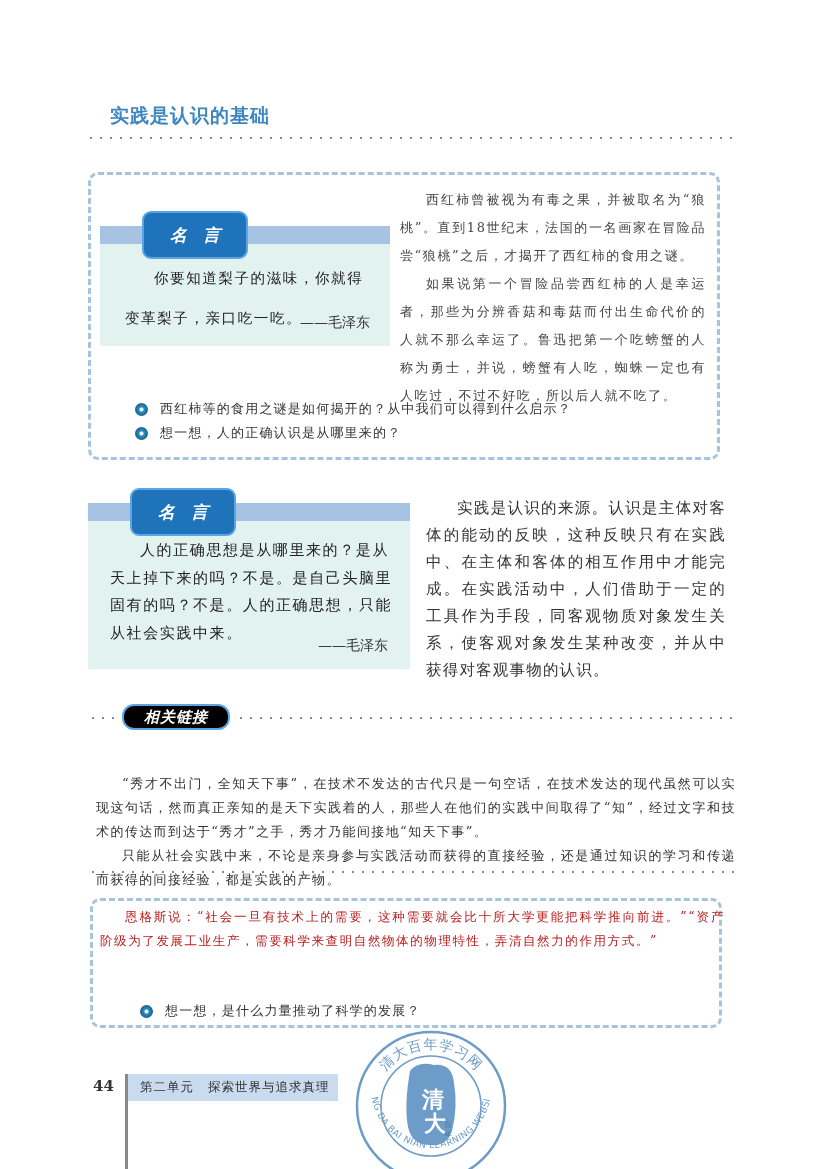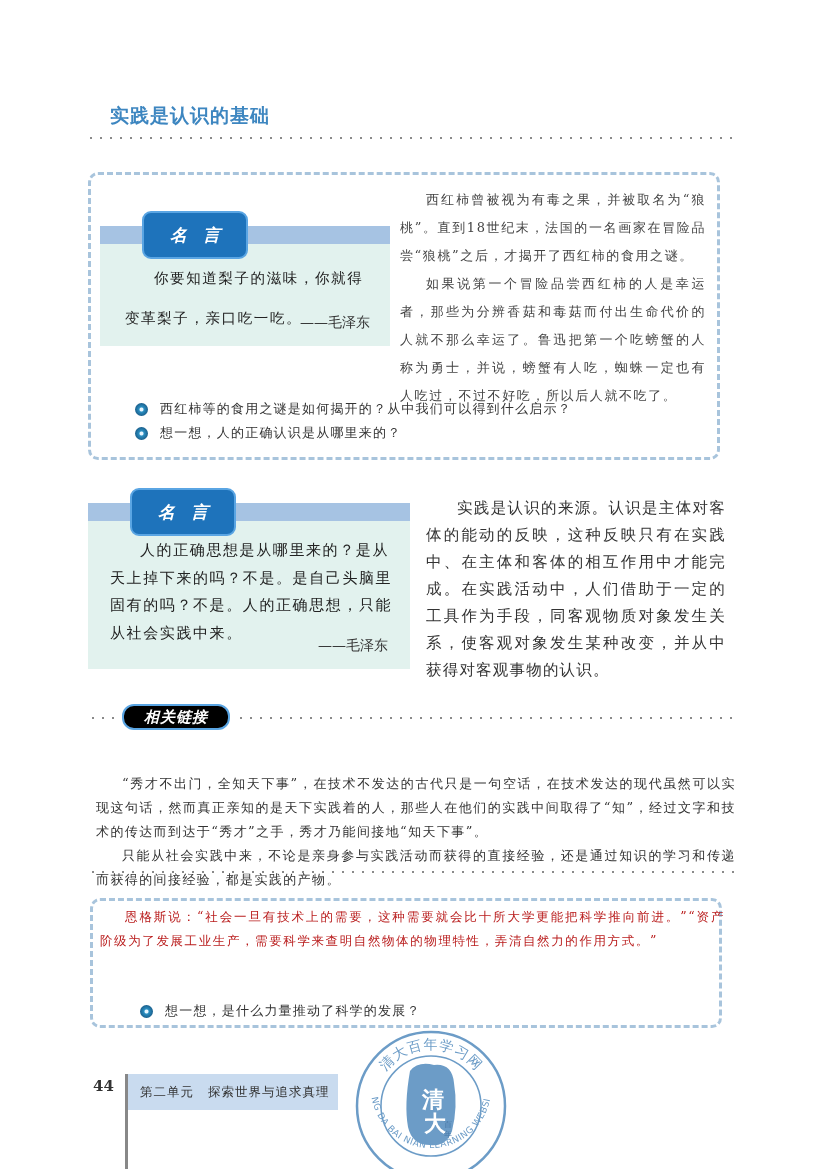--- a/index.html
+++ b/index.html
@@ -86,21 +86,21 @@
     position: absolute; left: 100px; top: 905px; width: 625px;
     font-size: 12.5px; line-height: 24px; color: #b91c1c; letter-spacing: 1.6px; text-align: justify;
   }
   .engels-text p { text-indent: 2em; }
 
   .footer-num {
     position: absolute; left: 93px; top: 1077px; font-family: "DejaVu Serif", serif;
     font-weight: bold; font-size: 15px; color: #333;
   }
   .footer-band {
-    position: absolute; left: 128px; top: 1074px; width: 210px; height: 36px; background: #c9dbef;
+    position: absolute; left: 128px; top: 1074px; width: 210px; height: 27px; background: #c9dbef;
     font-family: "DejaVu Sans", "Liberation Sans", sans-serif; font-size: 12.5px; color: #333;
     display: flex; align-items: center; padding-left: 12px; letter-spacing: 1px;
   }
   .footer-band .gap { display: inline-block; width: 14px; }
   .footer-rule {
     position: absolute; left: 125px; top: 1074px; width: 3px; height: 95px; background: #888;
   }
 
   .stamp {
     position: absolute; left: 352px; top: 1027px; width: 158px; height: 158px;

